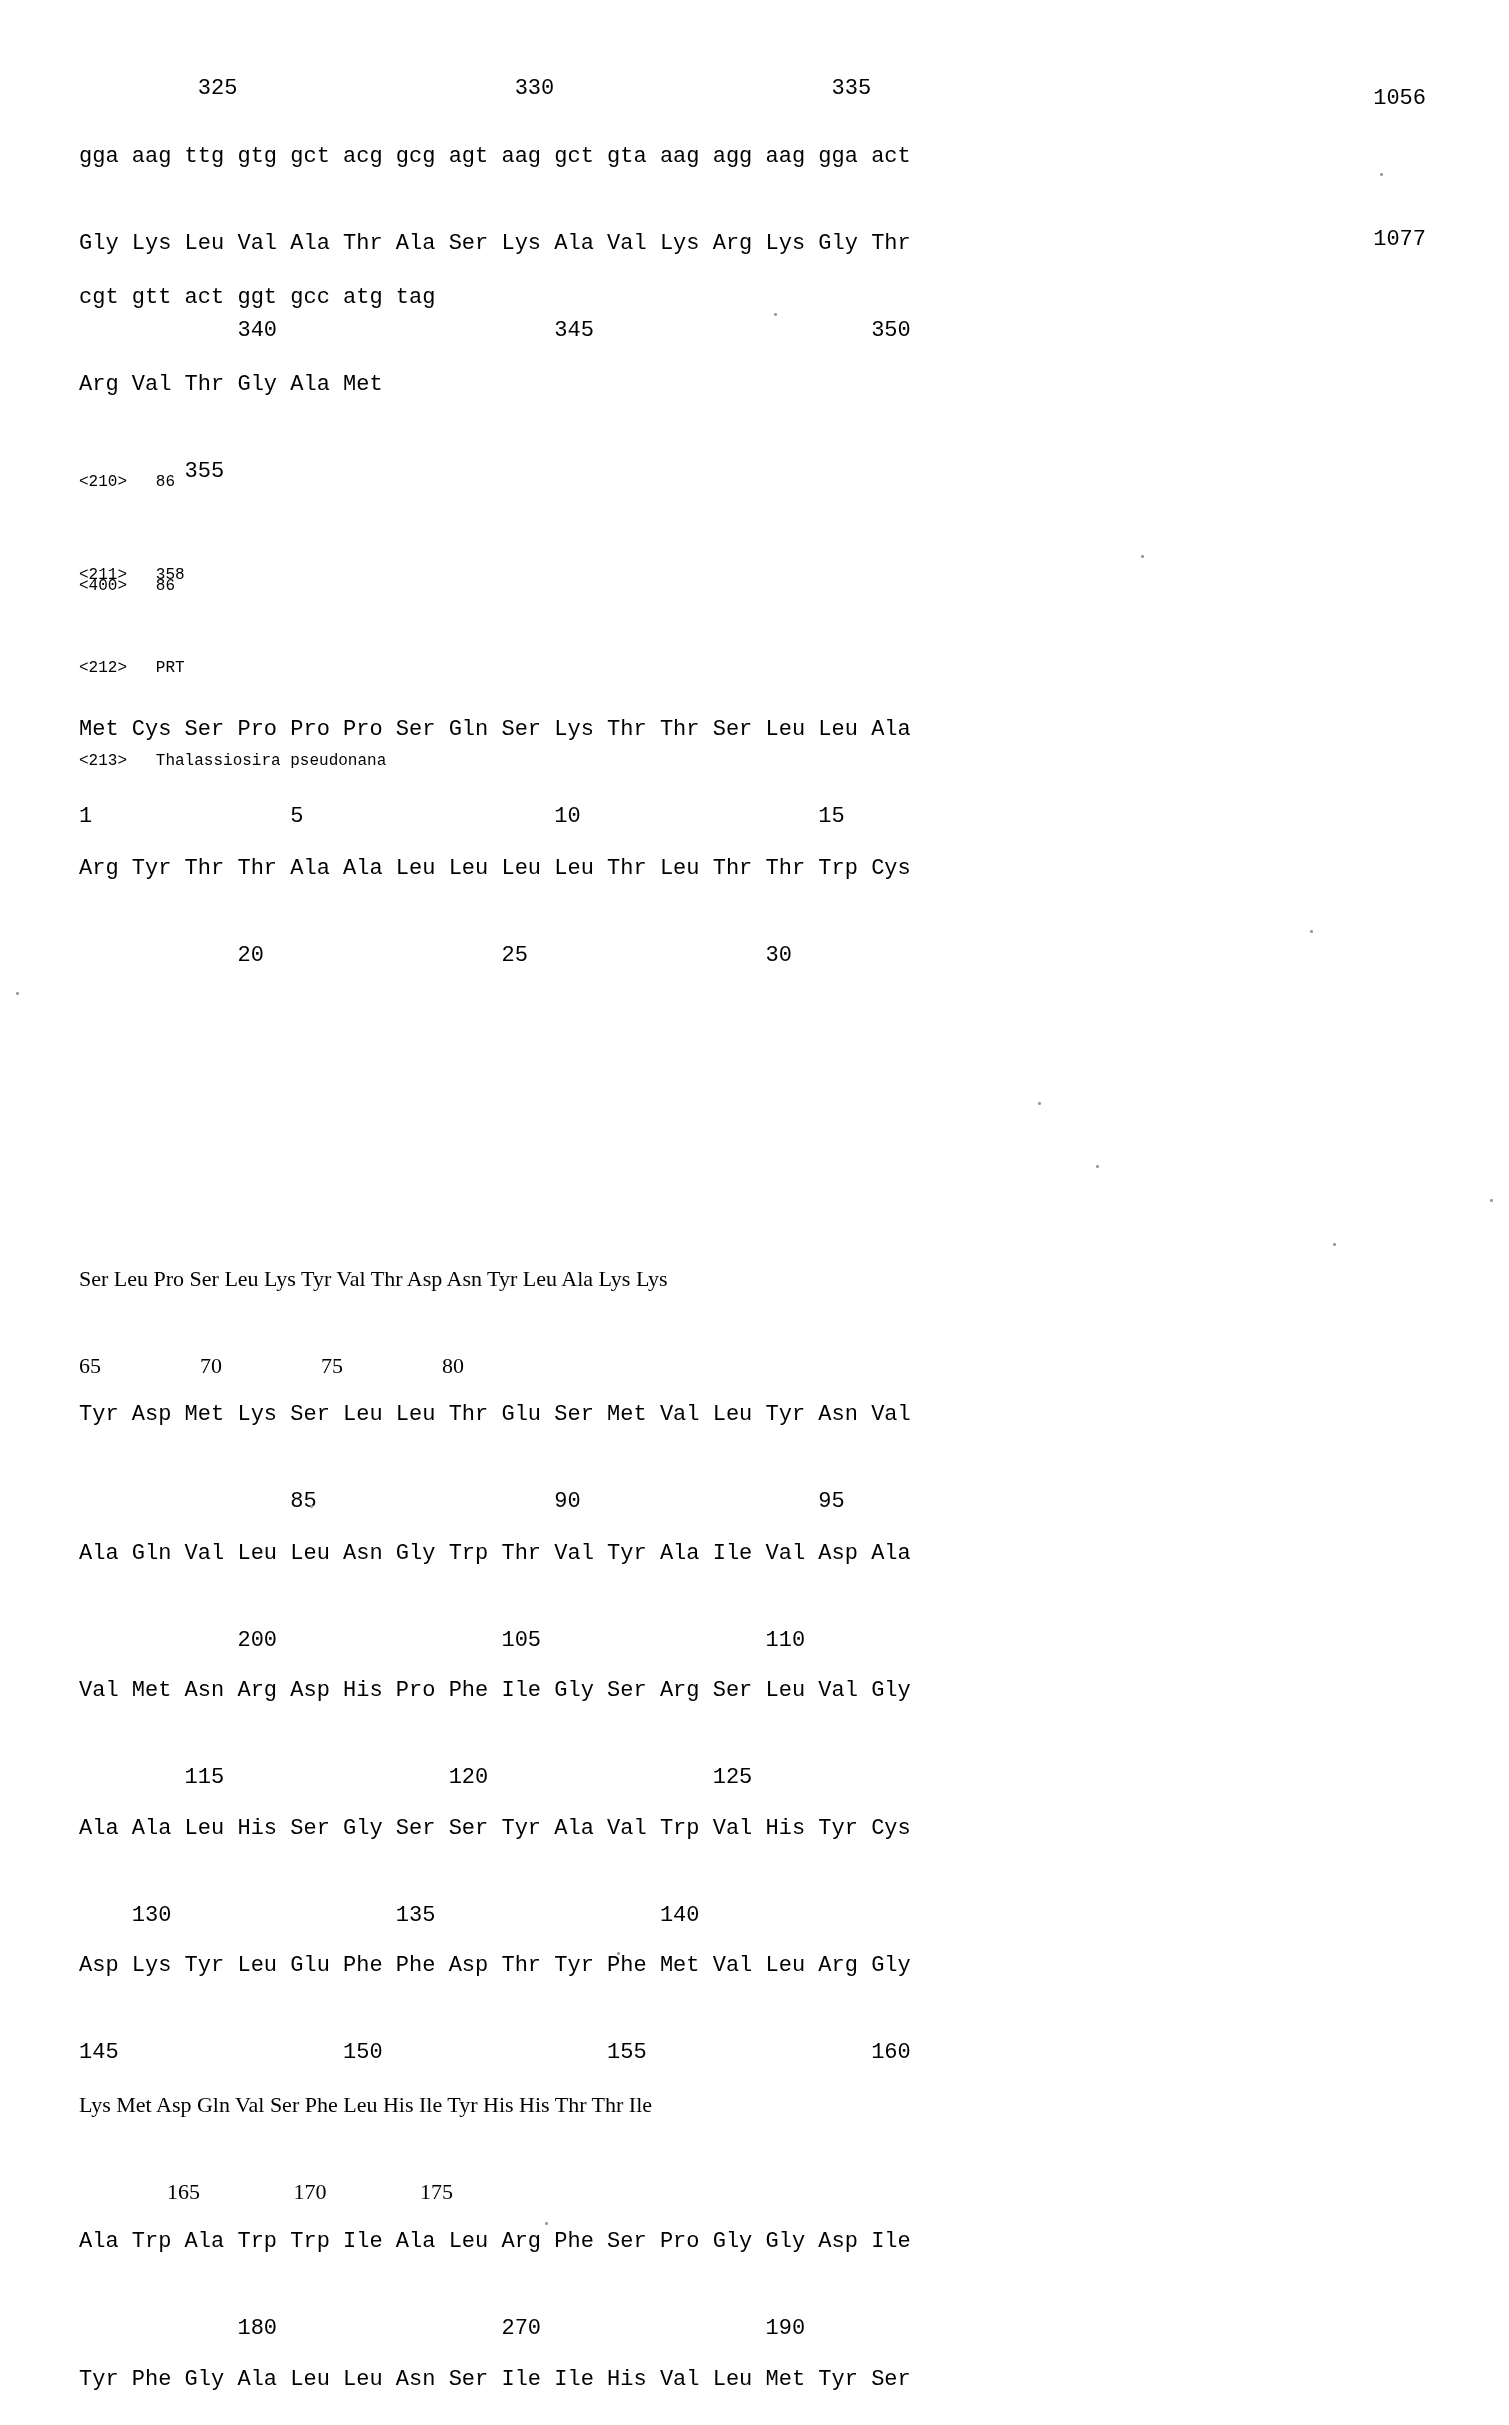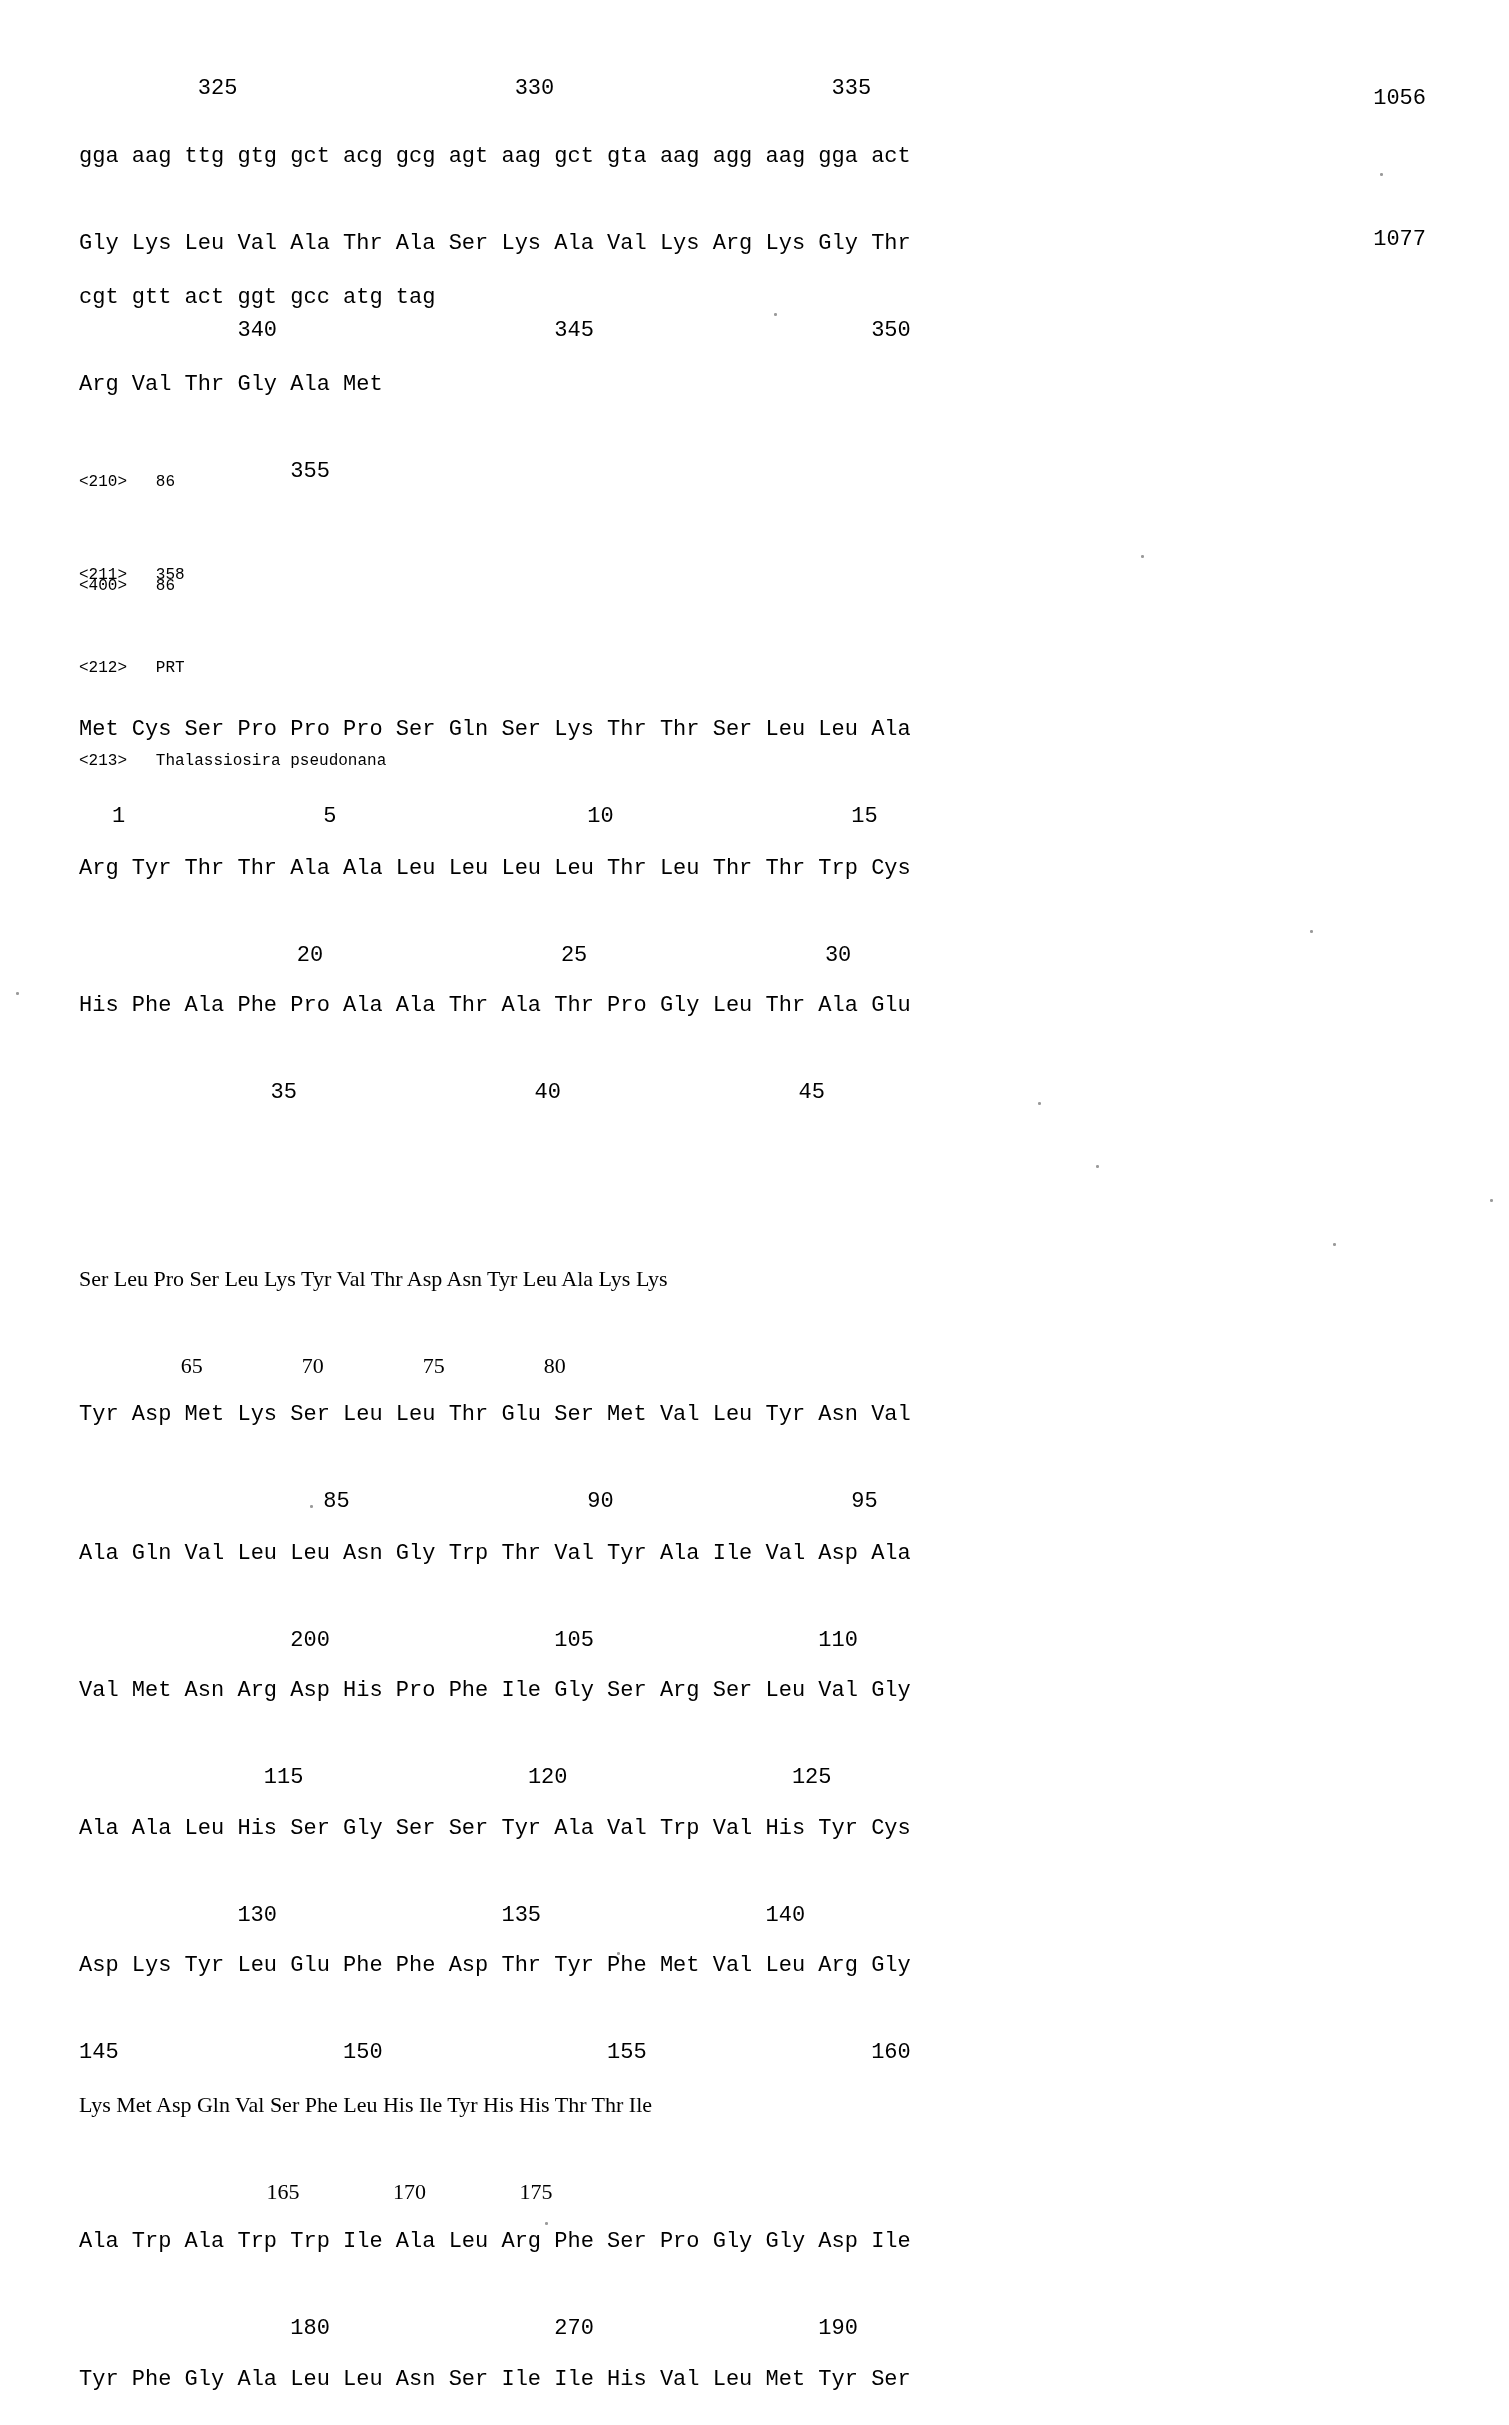--- a/index.html
+++ b/index.html
@@ -29,21 +29,20 @@
     white-space: pre;
     font-size: 22px;
     line-height: 29px;
     font-family: "Liberation Mono", "DejaVu Sans Mono", monospace;
   }
 
   .numline {
     white-space: pre;
     font-size: 22px;
     line-height: 29px;
-    text-align: center;
   }
   .codon {
     white-space: pre;
     font-size: 22px;
     line-height: 29px;
   }
   .aa {
     white-space: pre;
     font-size: 22px;
     line-height: 29px;
@@ -106,24 +105,20 @@
   <div class="seq-block" style="top:657px;">
     <div class="aa">Met Cys Ser Pro Pro Pro Ser Gln Ser Lys Thr Thr Ser Leu Leu Ala</div>
     <div class="numline">1               5                   10                  15</div>
   </div>
 
   <div class="seq-block" style="top:796px;">
     <div class="aa">Arg Tyr Thr Thr Ala Ala Leu Leu Leu Leu Thr Leu Thr Thr Trp Cys</div>
     <div class="numline">            20                  25                  30</div>
   </div>
 
-  <div class="seq-block" style="top:933px;">
-    <div class="aa">His Phe Ala Phe Pro Ala Ala Thr Ala Thr Pro Gly Leu Thr Ala Glu</div>
-    <div class="numline">        35                  40                  45</div>
-  </div>
 
 
   <div class="seq-block" style="top:1206px;font-family:Liberation Serif, serif;">
     <div class="aa">Ser Leu Pro Ser Leu Lys Tyr Val Thr Asp Asn Tyr Leu Ala Lys Lys</div>
     <div class="numline">65                  70                  75                  80</div>
   </div>
 
   <div class="seq-block" style="top:1342px;">
     <div class="aa">Tyr Asp Met Lys Ser Leu Leu Thr Glu Ser Met Val Leu Tyr Asn Val</div>
     <div class="numline">                85                  90                  95</div>

